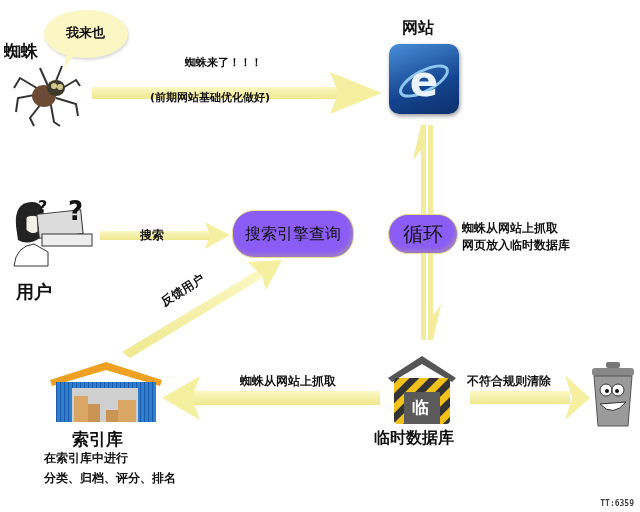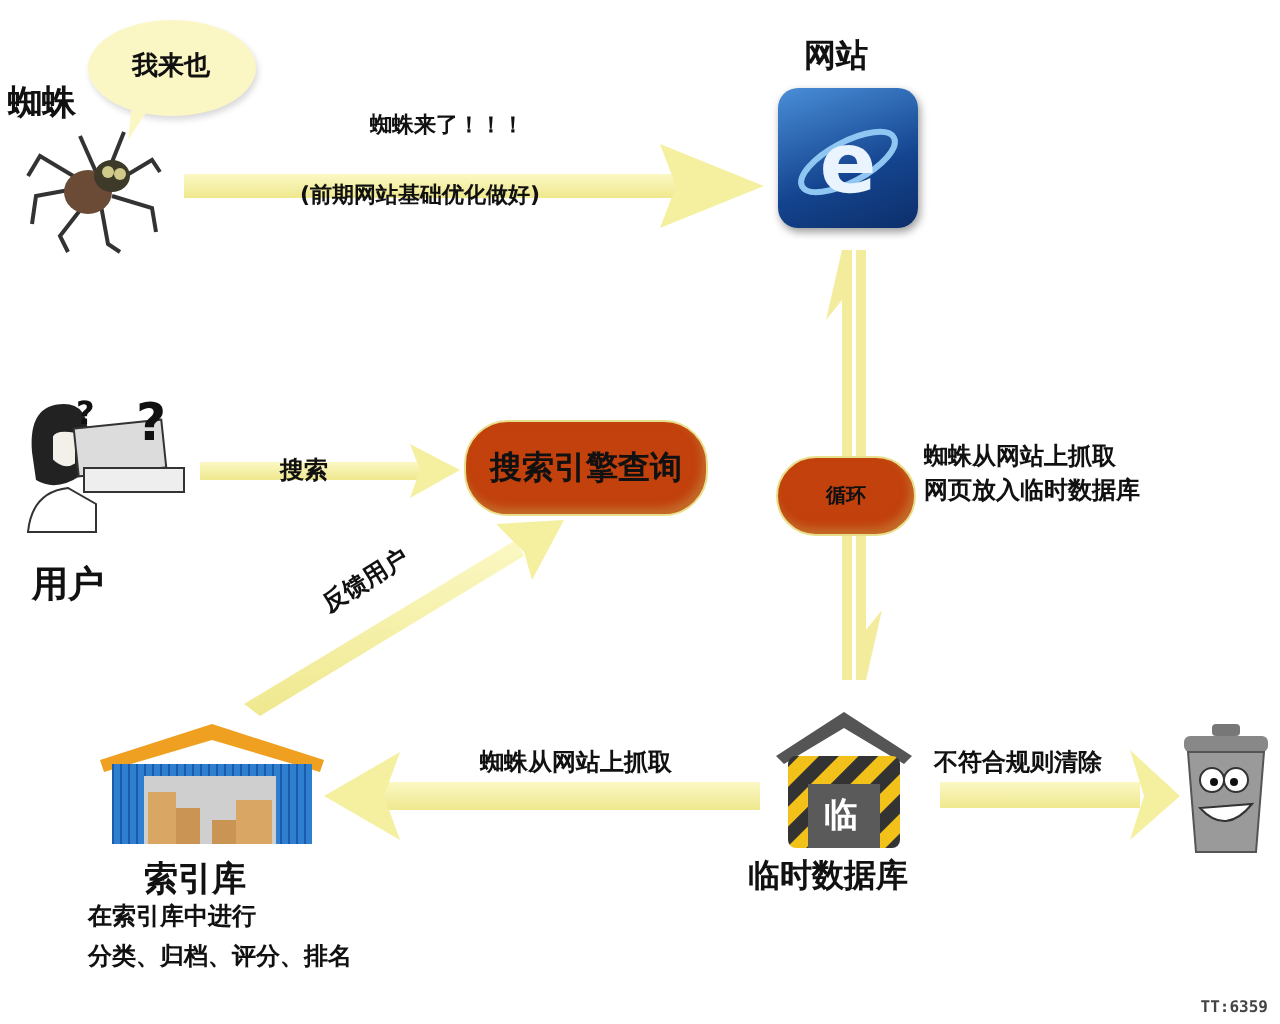--- a/index.html
+++ b/index.html
@@ -1,20 +1,20 @@
 <!DOCTYPE html>
 <html><head>
 <meta charset="utf-8">
 <style>
   html,body{margin:0;padding:0;background:#fff;}
   body{width:640px;height:512px;position:relative;overflow:hidden;font-family:"DejaVu Sans","Liberation Sans",sans-serif;color:#111;}
   .abs{position:absolute;}
   .lbl{font-weight:bold;white-space:nowrap;}
   svg.layer{position:absolute;left:0;top:0;}
-  .pill{position:absolute;background:#c2410c;border:1px solid #e8df8a;border-radius:22px;display:flex;align-items:center;justify-content:center;font-weight:bold;box-shadow:inset -2px -3px 4px rgba(200,190,100,0.35);}
+  .pill{position:absolute;background:#8b5cf6;border:1px solid #e8df8a;border-radius:22px;display:flex;align-items:center;justify-content:center;font-weight:normal;box-shadow:inset -2px -3px 4px rgba(200,190,100,0.35);}
 </style>
 </head>
 <body>
 
 <svg class="layer" width="640" height="512">
   <defs>
     <linearGradient id="ag" x1="0" y1="0" x2="0" y2="1">
       <stop offset="0" stop-color="#fbf8c4"></stop>
         <stop offset="1" stop-color="#efe88e"></stop>
     </linearGradient>
@@ -97,21 +97,21 @@
   <text x="30" y="16" font-size="16" font-weight="bold" fill="#111">?</text>
   <text x="60" y="24" font-size="26" font-weight="bold" fill="#111">?</text>
 </svg>
 <div class="abs lbl" style="left:16px;top:280px;font-size:18px;">用户</div>
 <div class="abs lbl" style="left:140px;top:216px;font-size:12px;margin-top:11px;">搜索</div>
 
 <div class="pill" style="left:232px;top:210px;width:120px;height:46px;font-size:16px;">搜索引擎查询</div>
 
 <div class="abs lbl" style="left:158px;top:296px;font-size:12px;transform:rotate(-32deg);transform-origin:left top;">反馈用户</div>
 
-<div class="pill" style="left:388px;top:228px;width:68px;height:38px;font-size:10px;">循环</div>
+<div class="pill" style="left:388px;top:214px;width:68px;height:38px;font-size:20px;">循环</div>
 <div class="abs lbl" style="left:462px;top:220px;font-size:12px;">蜘蛛从网站上抓取</div>
 <div class="abs lbl" style="left:462px;top:237px;font-size:12px;">网页放入临时数据库</div>
 
 <svg class="abs" style="left:384px;top:354px;" width="76" height="72">
   <defs>
       <pattern id="stripes" width="14" height="14" patternUnits="userSpaceOnUse" patternTransform="rotate(45)">
         <rect width="7" height="14" fill="#f2c21a"></rect>
         <rect x="7" width="7" height="14" fill="#333"></rect>
       </pattern>
     </defs>

